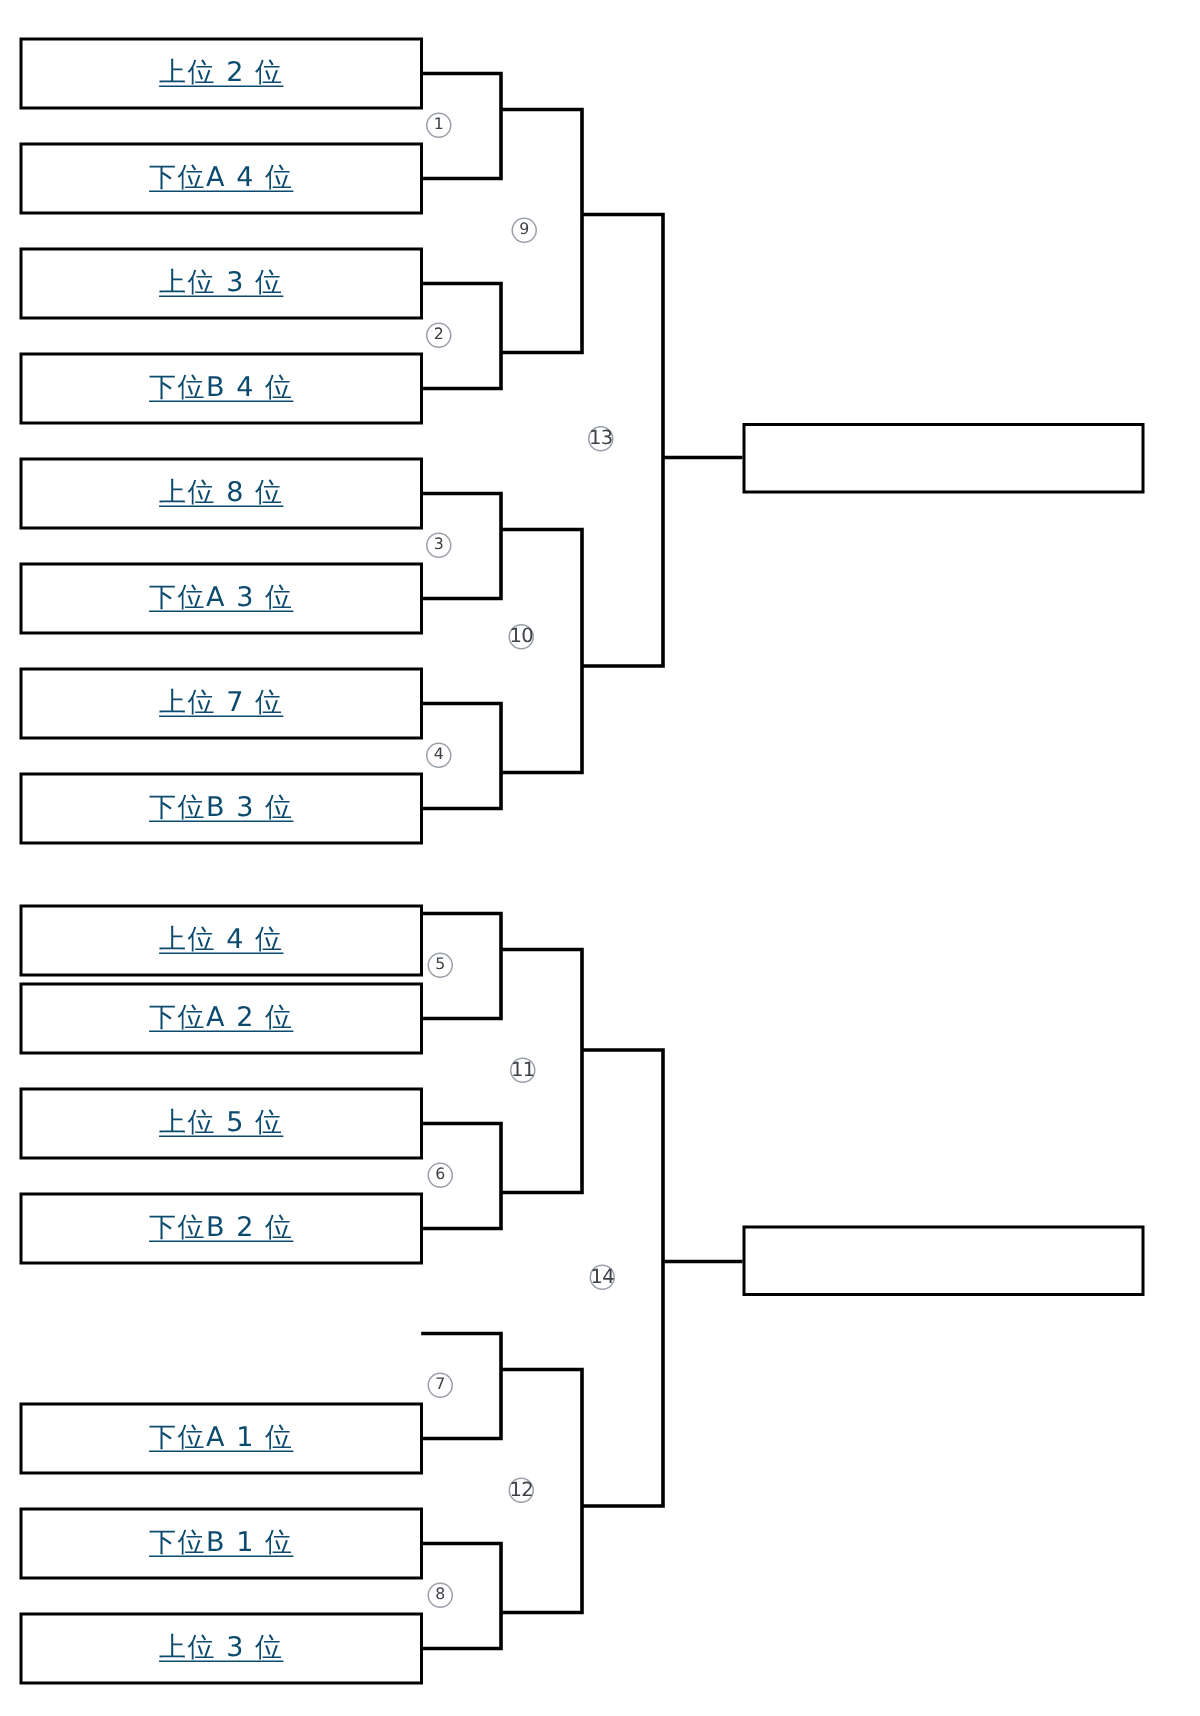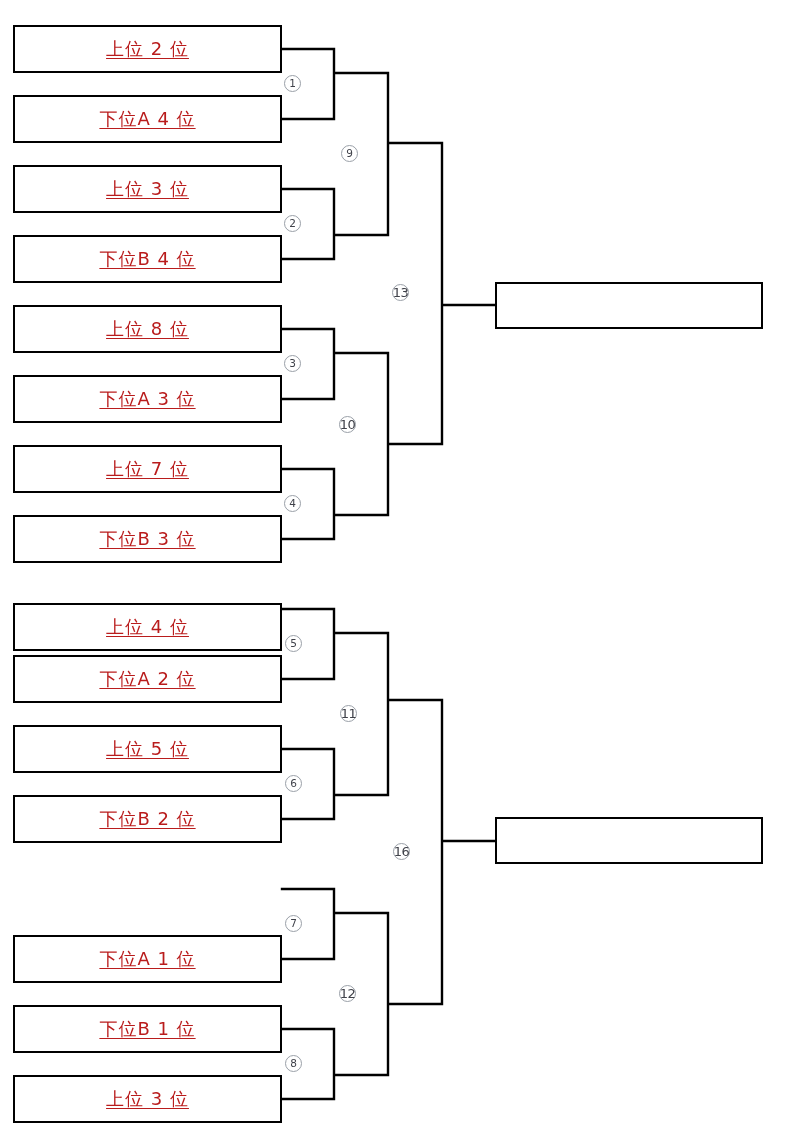--- a/index.html
+++ b/index.html
@@ -28,21 +28,21 @@
     box-sizing: border-box;
     border: 2.5px solid #000000;
     background: #ffffff;
     display: flex;
     align-items: center;
     justify-content: center;
   }
   .slot-label {
     font-size: 18px;
     line-height: 1;
-    color: #b91c1c;
+    color: #0c4a6e;
     text-decoration: underline;
     text-underline-offset: 3px;
     white-space: pre;
     letter-spacing: 1px;
   }
   .final {
     position: absolute;
     left: 495px;
     width: 268px;
     height: 47px;
@@ -148,15 +148,15 @@
   <div class="mc" style="left:284px;top:495px">4</div>
   <div class="mc" style="left:285px;top:635px">5</div>
   <div class="mc" style="left:285px;top:775px">6</div>
   <div class="mc" style="left:285px;top:915px">7</div>
   <div class="mc" style="left:285px;top:1055px">8</div>
   <div class="mc" style="left:341px;top:145px">9</div>
   <div class="mc two" style="left:339px;top:416px">10</div>
   <div class="mc two" style="left:340px;top:705px">11</div>
   <div class="mc two" style="left:339px;top:985px">12</div>
   <div class="mc two" style="left:392px;top:284px">13</div>
-  <div class="mc two" style="left:393px;top:843px">16</div>
+  <div class="mc two" style="left:393px;top:843px">14</div>
 
 </div>
 
 </body></html>

